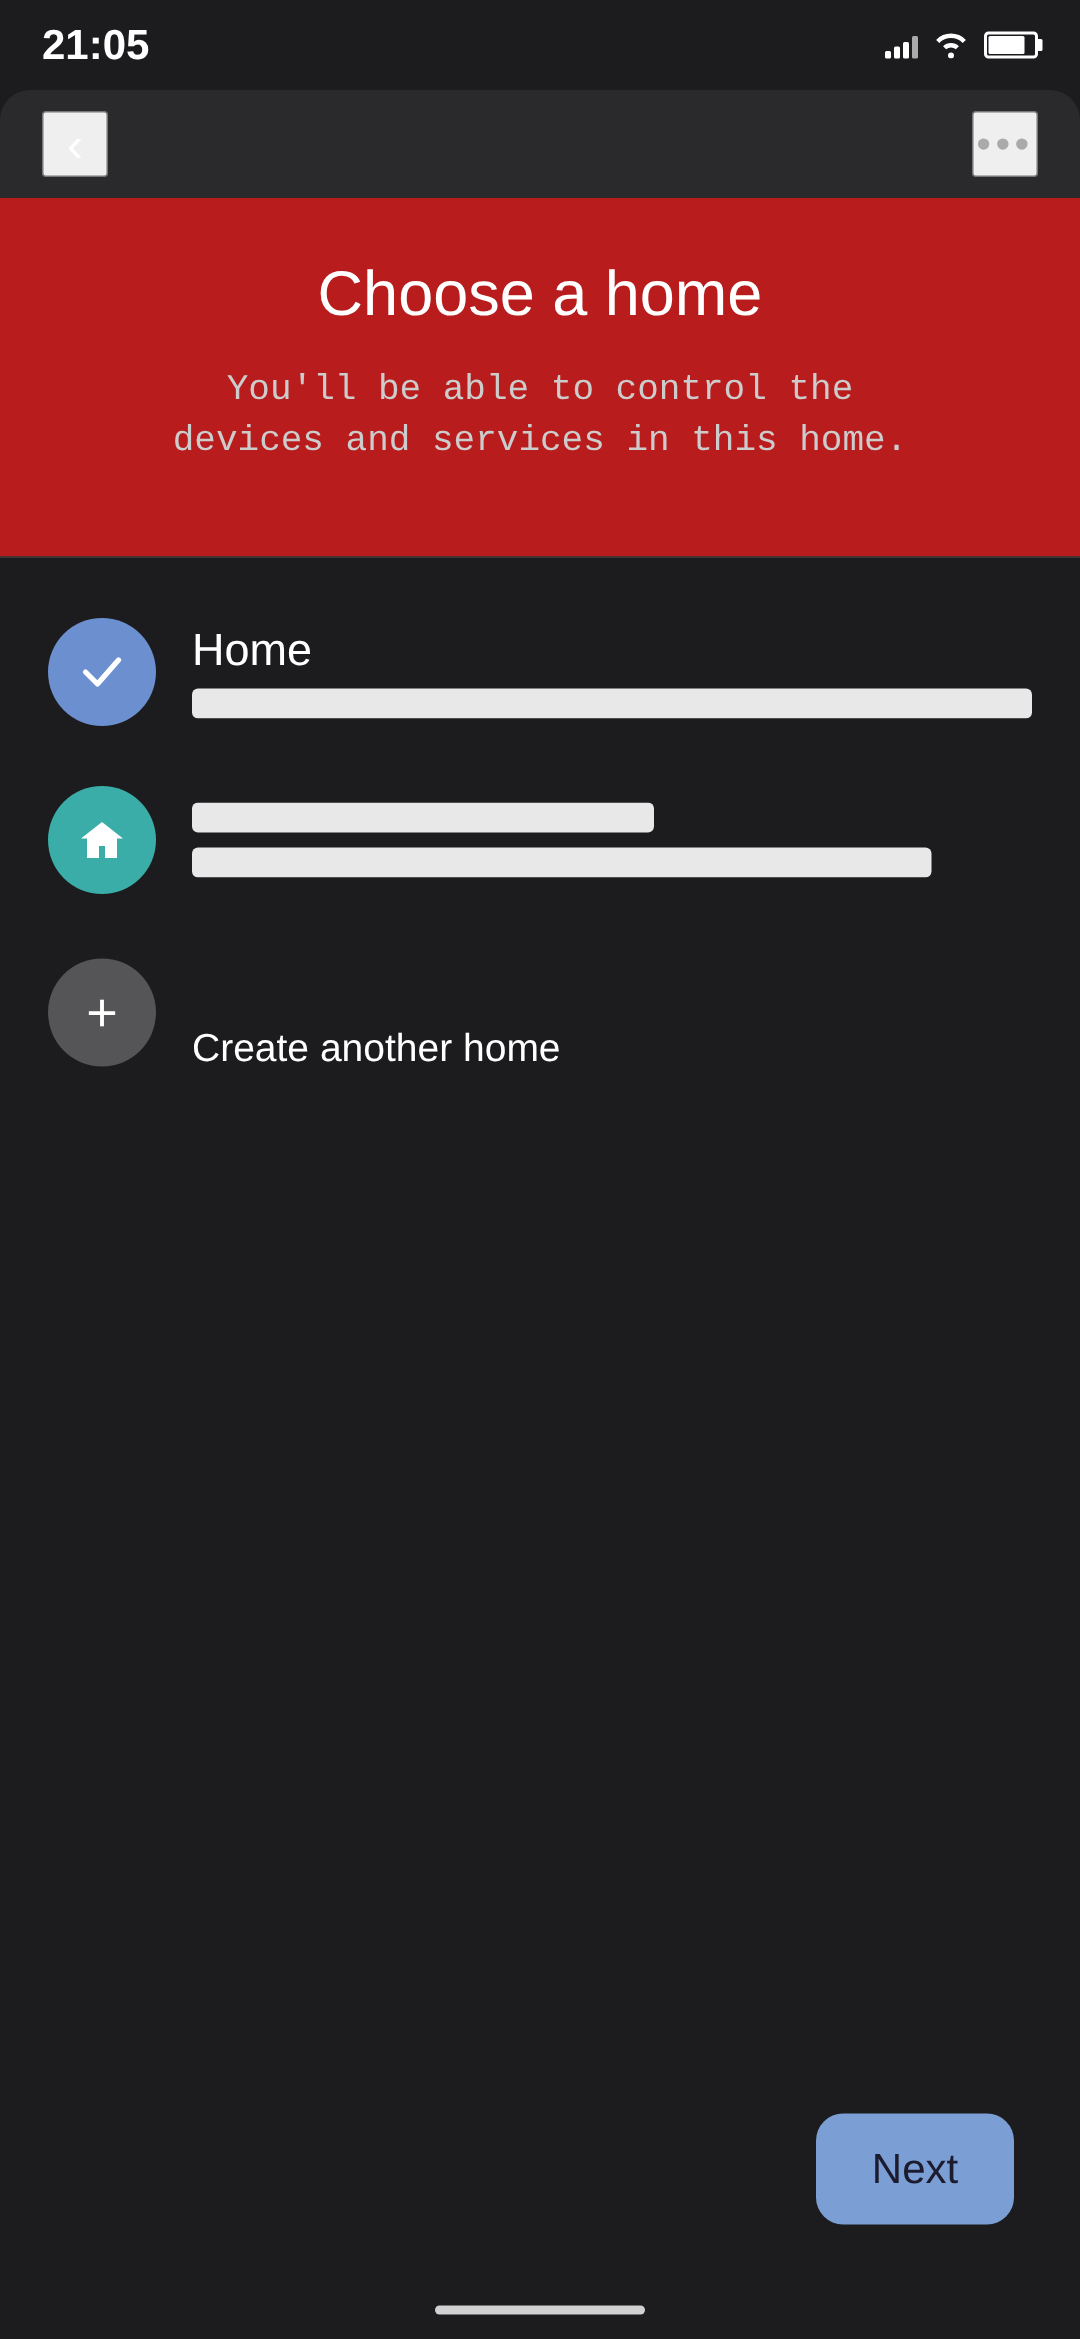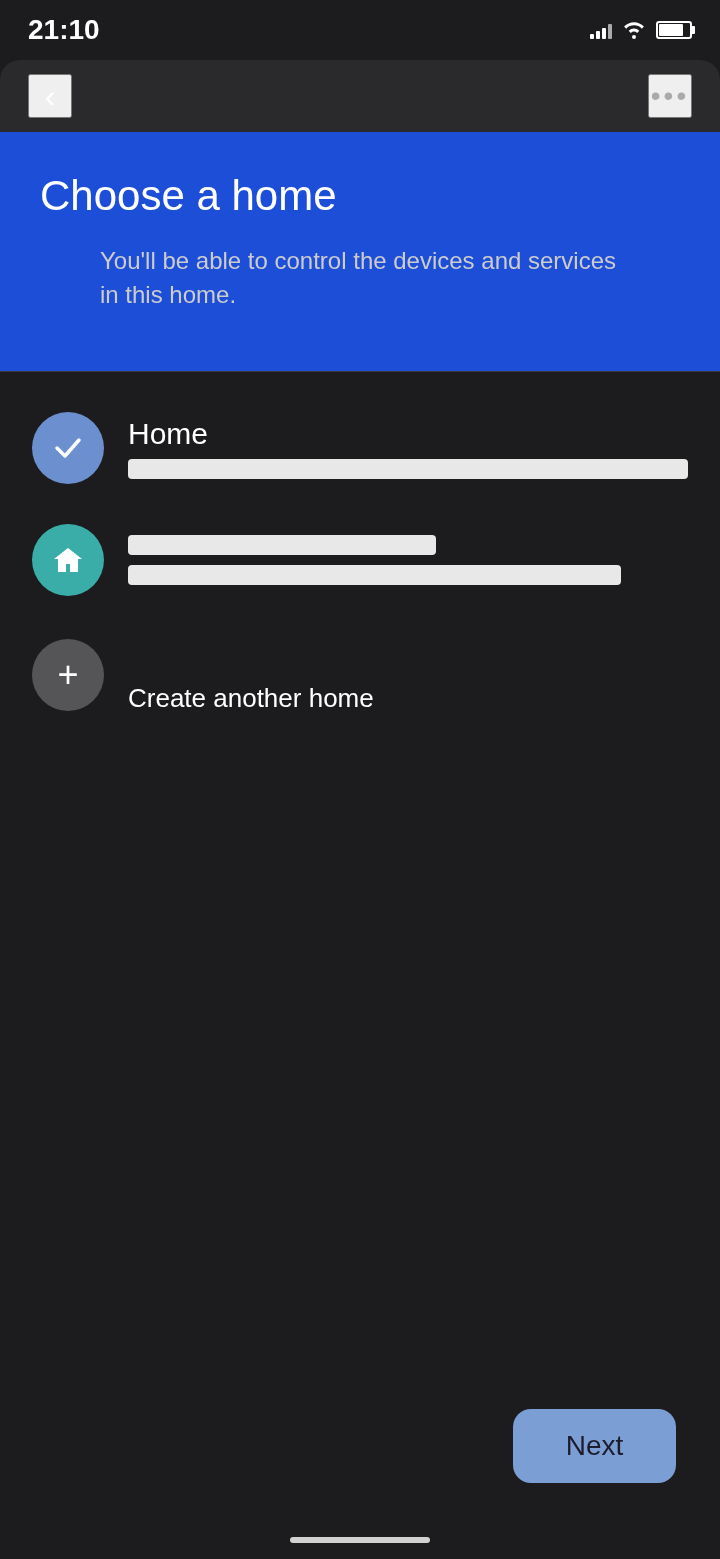--- a/index.html
+++ b/index.html
@@ -102,35 +102,37 @@
       letter-spacing: 3px;
       width: 44px;
       height: 44px;
       display: flex;
       align-items: center;
       justify-content: center;
     }
 
     
     .header-section {
-      background: #1d4ed8;
+      background: #b91c1c;
       padding: 40px 40px 60px 40px;
+      text-align: center;
     }
     .page-title {
       font-size: 42px;
       font-weight: 400;
       color: #ffffff;
       margin-bottom: 24px;
     }
     .page-subtitle {
       font-size: 24px;
       color: #cccccc;
       line-height: 1.4;
       max-width: 520px;
       margin: 0 auto;
+      font-family: Liberation Mono, monospace;
     }
 
     
     .divider {
       width: 100%;
       height: 1px;
       background: #3a3a3c;
     }
 
     
@@ -202,21 +204,21 @@
       font-size: 36px;
       color: #ffffff;
       font-weight: 300;
     }
 
     
     .next-button {
       position: absolute;
       bottom: 76px;
       right: 44px;
-      width: 163px;
+      width: 132px;
       height: 74px;
       background: #7b9fd4;
       border-radius: 18px;
       display: flex;
       align-items: center;
       justify-content: center;
       cursor: pointer;
       border: none;
     }
     .next-button-label {
@@ -235,21 +237,21 @@
       height: 6px;
       background: #ffffff;
       border-radius: 3px;
       opacity: 0.8;
     }
   </style>
 </head>
 <body>
 
 <div class="status-bar">
-  <span class="status-time">21:10</span>
+  <span class="status-time">21:05</span>
   <div class="status-icons">
 
     <div class="signal-icon">
       <span style="height:5px"></span>
       <span style="height:8px"></span>
       <span style="height:11px"></span>
       <span style="height:15px; background:#aaa"></span>
     </div>
 
     <svg width="24" height="18" viewBox="0 0 24 18" fill="white">

